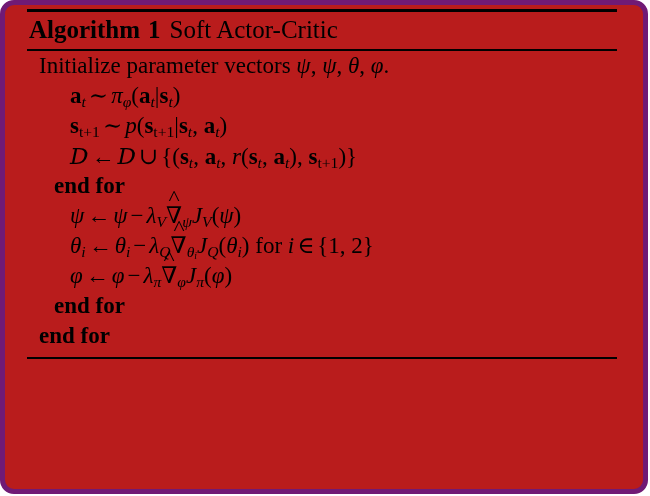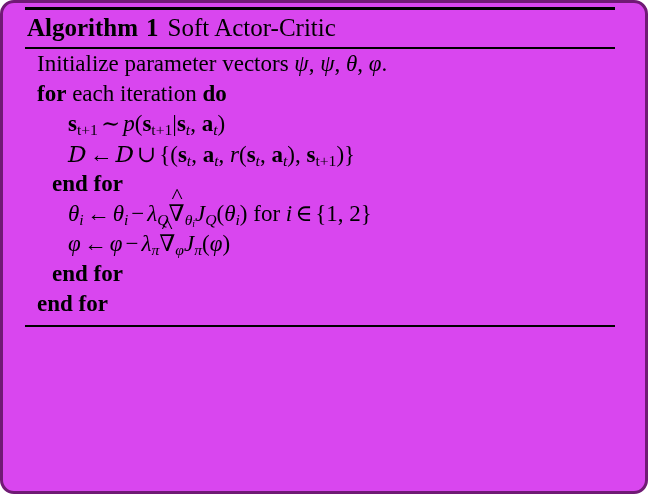--- a/index.html
+++ b/index.html
@@ -16,23 +16,23 @@
   }
 
   
   #page-frame {
     position: absolute;
     left: 0;
     top: 0;
     width: 648px;
     height: 494px;
     box-sizing: border-box;
-    border: 3px solid #701a75;
+    border: 5px solid #701a75;
     border-radius: 14px;
-    background: #d946ef;
+    background: #b91c1c;
     overflow: hidden;
   }
 
   #algorithm-block {
     position: absolute;
     left: 22px;
     top: 4px;
     width: 590px;
   }
 
@@ -167,43 +167,43 @@
 
       <div class="line ind1">
         <span class="txt">Initialize</span>
         <span class="txt">parameter vectors</span>
         <span class="m">ψ</span><span class="txt">,</span>
         <span class="m bar">ψ</span><span class="txt">,</span>
         <span class="m">θ</span><span class="txt">,</span>
         <span class="m">φ</span><span class="txt">.</span>
       </div>
 
-      <div class="line ind1">
-        <span class="kw">for</span>
-        <span class="txt">each</span>
-        <span class="txt">iteration</span>
-        <span class="kw">do</span>
-      </div>
-
-
+
+
+      <div class="line ind3">
+        <span class="bvec">a</span><span class="sub">t</span><span class="op">∼</span><span class="m">π</span><span class="sub">φ</span><span class="bigdel">(</span><span class="bvec">a</span><span class="sub">t</span><span class="bigdel">|</span><span class="bvec">s</span><span class="sub">t</span><span class="bigdel">)</span>
+      </div>
 
       <div class="line ind3">
         <span class="bvec">s</span><span class="sub"><span class="mr">t+1</span></span><span class="op">∼</span><span class="m">p</span><span class="bigdel">(</span><span class="bvec">s</span><span class="sub"><span class="mr">t+1</span></span><span class="bigdel">|</span><span class="bvec">s</span><span class="sub">t</span><span class="mr">,&nbsp;</span><span class="bvec">a</span><span class="sub">t</span><span class="bigdel">)</span>
       </div>
 
       <div class="line ind3">
         <span class="cal">D</span><span class="op">←</span><span class="cal">D</span><span class="op">∪</span><span class="bigdel">{(</span><span class="bvec">s</span><span class="sub">t</span><span class="mr">,&nbsp;</span><span class="bvec">a</span><span class="sub">t</span><span class="mr">,&nbsp;</span><span class="m">r</span><span class="bigdel">(</span><span class="bvec">s</span><span class="sub">t</span><span class="mr">,&nbsp;</span><span class="bvec">a</span><span class="sub">t</span><span class="bigdel">)</span><span class="mr">,&nbsp;</span><span class="bvec">s</span><span class="sub"><span class="mr">t+1</span></span><span class="bigdel">)}</span>
       </div>
 
       <div class="line ind2">
         <span class="kw">end</span>
         <span class="kw">for</span>
       </div>
 
 
+      <div class="line ind3">
+        <span class="m">ψ</span><span class="op">←</span><span class="m">ψ</span><span class="op">−</span><span class="m">λ</span><span class="sub">V</span><span class="hat">∇</span><span class="sub">ψ</span><span class="m">J</span><span class="sub">V</span><span class="bigdel">(</span><span class="m">ψ</span><span class="bigdel">)</span>
+      </div>
 
       <div class="line ind3">
         <span class="m">θ</span><span class="sub">i</span><span class="op">←</span><span class="m">θ</span><span class="sub">i</span><span class="op">−</span><span class="m">λ</span><span class="sub">Q</span><span class="hat">∇</span><span class="sub"><span class="m">θ</span><span class="subsub">i</span></span><span class="m">J</span><span class="sub">Q</span><span class="bigdel">(</span><span class="m">θ</span><span class="sub">i</span><span class="bigdel">)</span><span class="txt">&nbsp;</span><span class="txt">for</span><span class="txt">&nbsp;</span><span class="m">i</span><span class="op">∈</span><span class="bigdel">{</span><span class="mr">1</span><span class="mr">,&nbsp;</span><span class="mr">2</span><span class="bigdel">}</span>
       </div>
 
       <div class="line ind3">
         <span class="m">φ</span><span class="op">←</span><span class="m">φ</span><span class="op">−</span><span class="m">λ</span><span class="sub">π</span><span class="hat">∇</span><span class="sub">φ</span><span class="m">J</span><span class="sub">π</span><span class="bigdel">(</span><span class="m">φ</span><span class="bigdel">)</span>
       </div>
 
 

